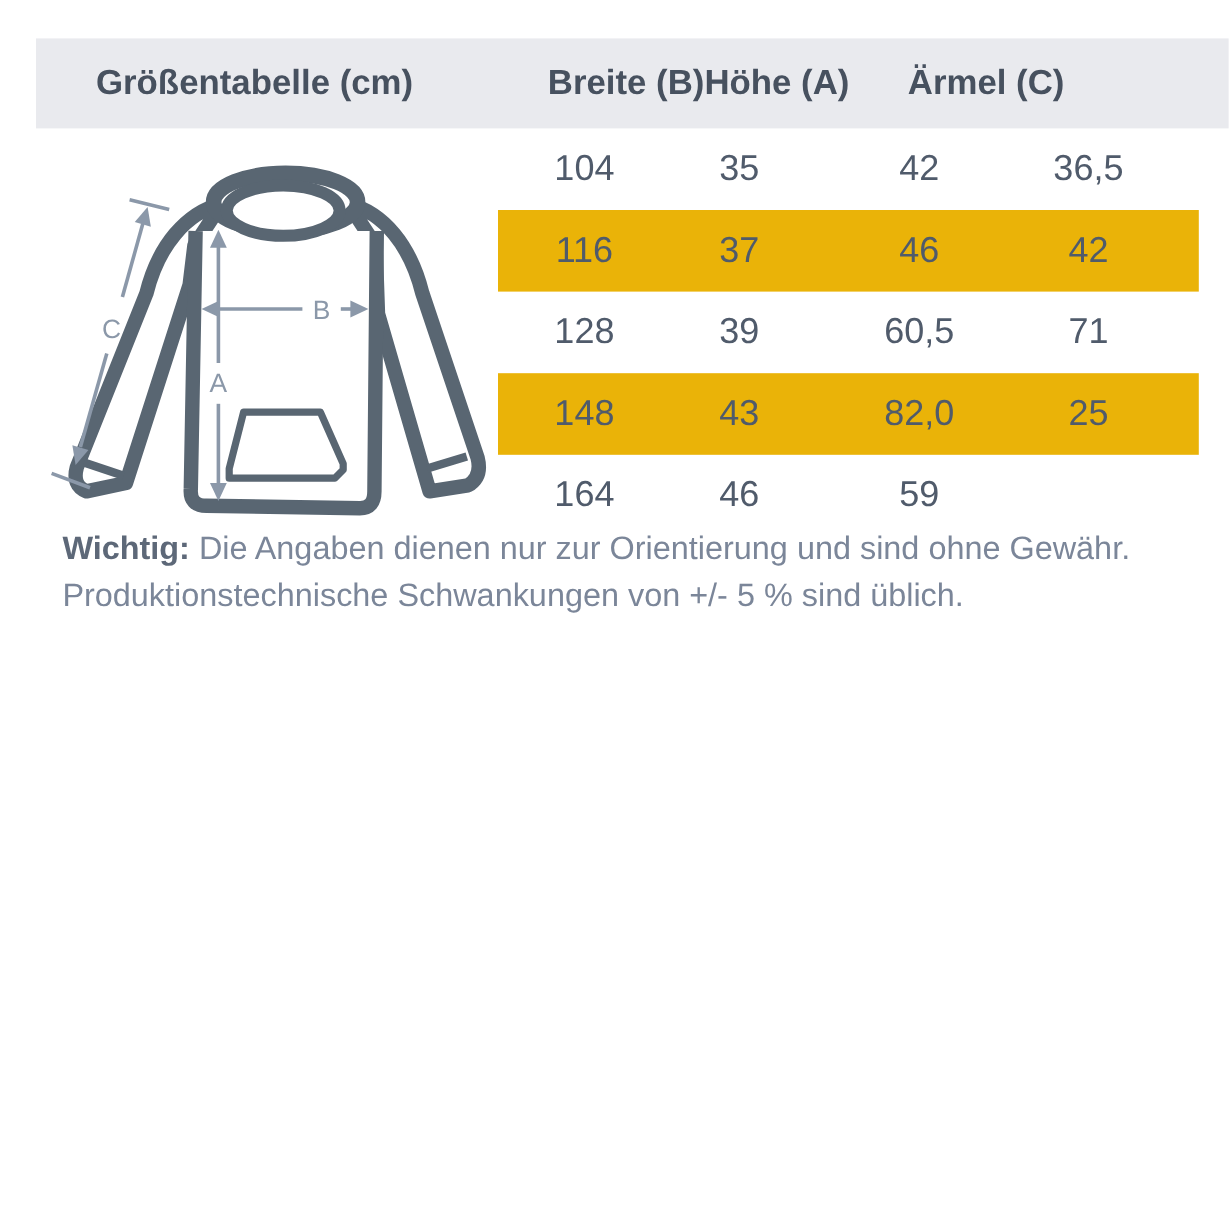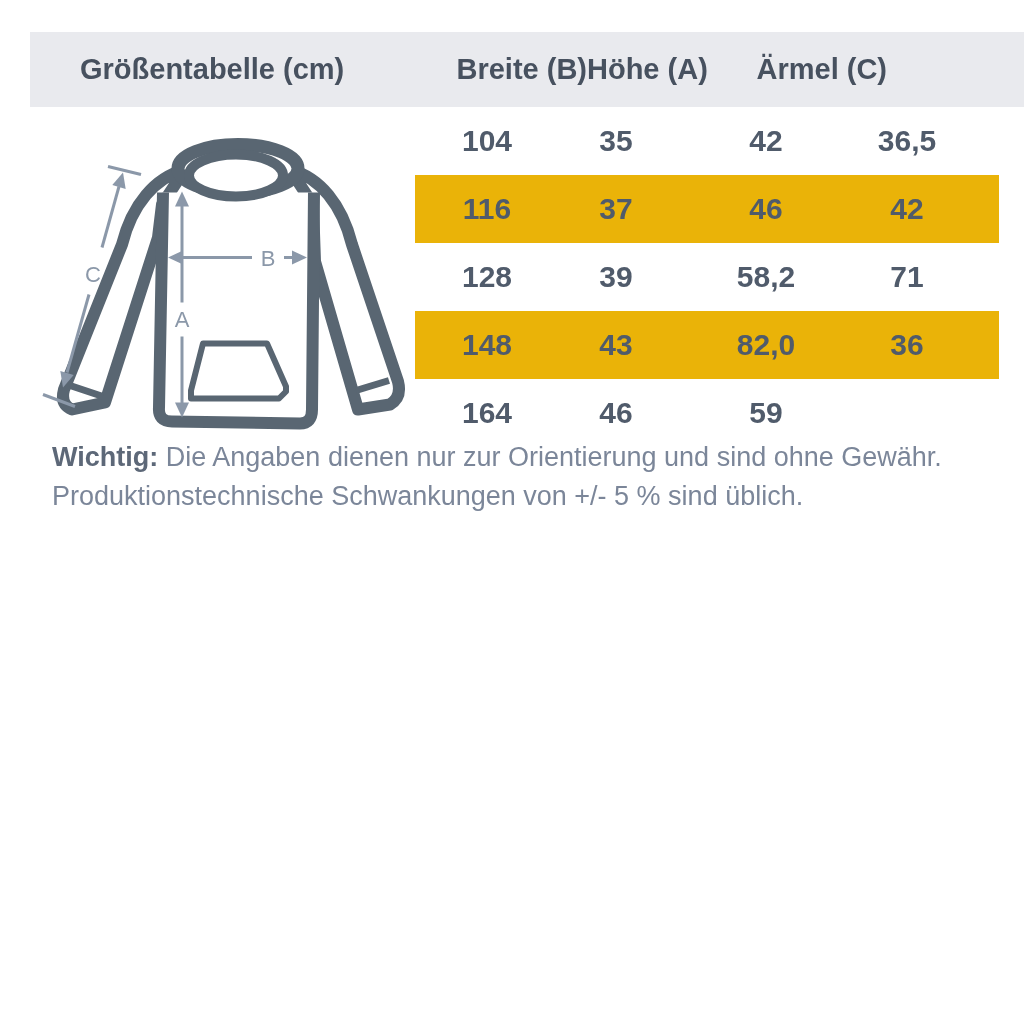--- a/index.html
+++ b/index.html
@@ -25,21 +25,20 @@
     font-size: 29px;
     padding-left: 28px;
   }
   .header .title { padding-left: 22px; text-align: left; white-space: nowrap; }
   .header .col  { text-align: right; white-space: nowrap; }
   
   .rows {
     position: absolute;
     left: 415px; top: 107px;
     width: 584px;
-    font-weight: bold;
   }
   .row {
     height: 68px;
     width: 540px;
     padding-right: 44px;
     display: grid;
     grid-template-columns: 144px 114px 186px 96px;
     align-items: center;
     text-align: center;
     font-size: 30px;
@@ -85,28 +84,28 @@
     </div>
     <div class="row alt">
       <div>116</div>
       <div>37</div>
       <div>46</div>
       <div>42</div>
     </div>
     <div class="row">
       <div>128</div>
       <div>39</div>
-      <div>58,2</div>
+      <div>60,5</div>
       <div>71</div>
     </div>
     <div class="row alt">
       <div>148</div>
       <div>43</div>
       <div>82,0</div>
-      <div>36</div>
+      <div>25</div>
     </div>
     <div class="row">
       <div>164</div>
       <div>46</div>
       <div>59</div>
     </div>
   </div>
 
   <div class="figure">
     <svg width="370" height="340" viewBox="0 0 370 335" xmlns="http://www.w3.org/2000/svg">

